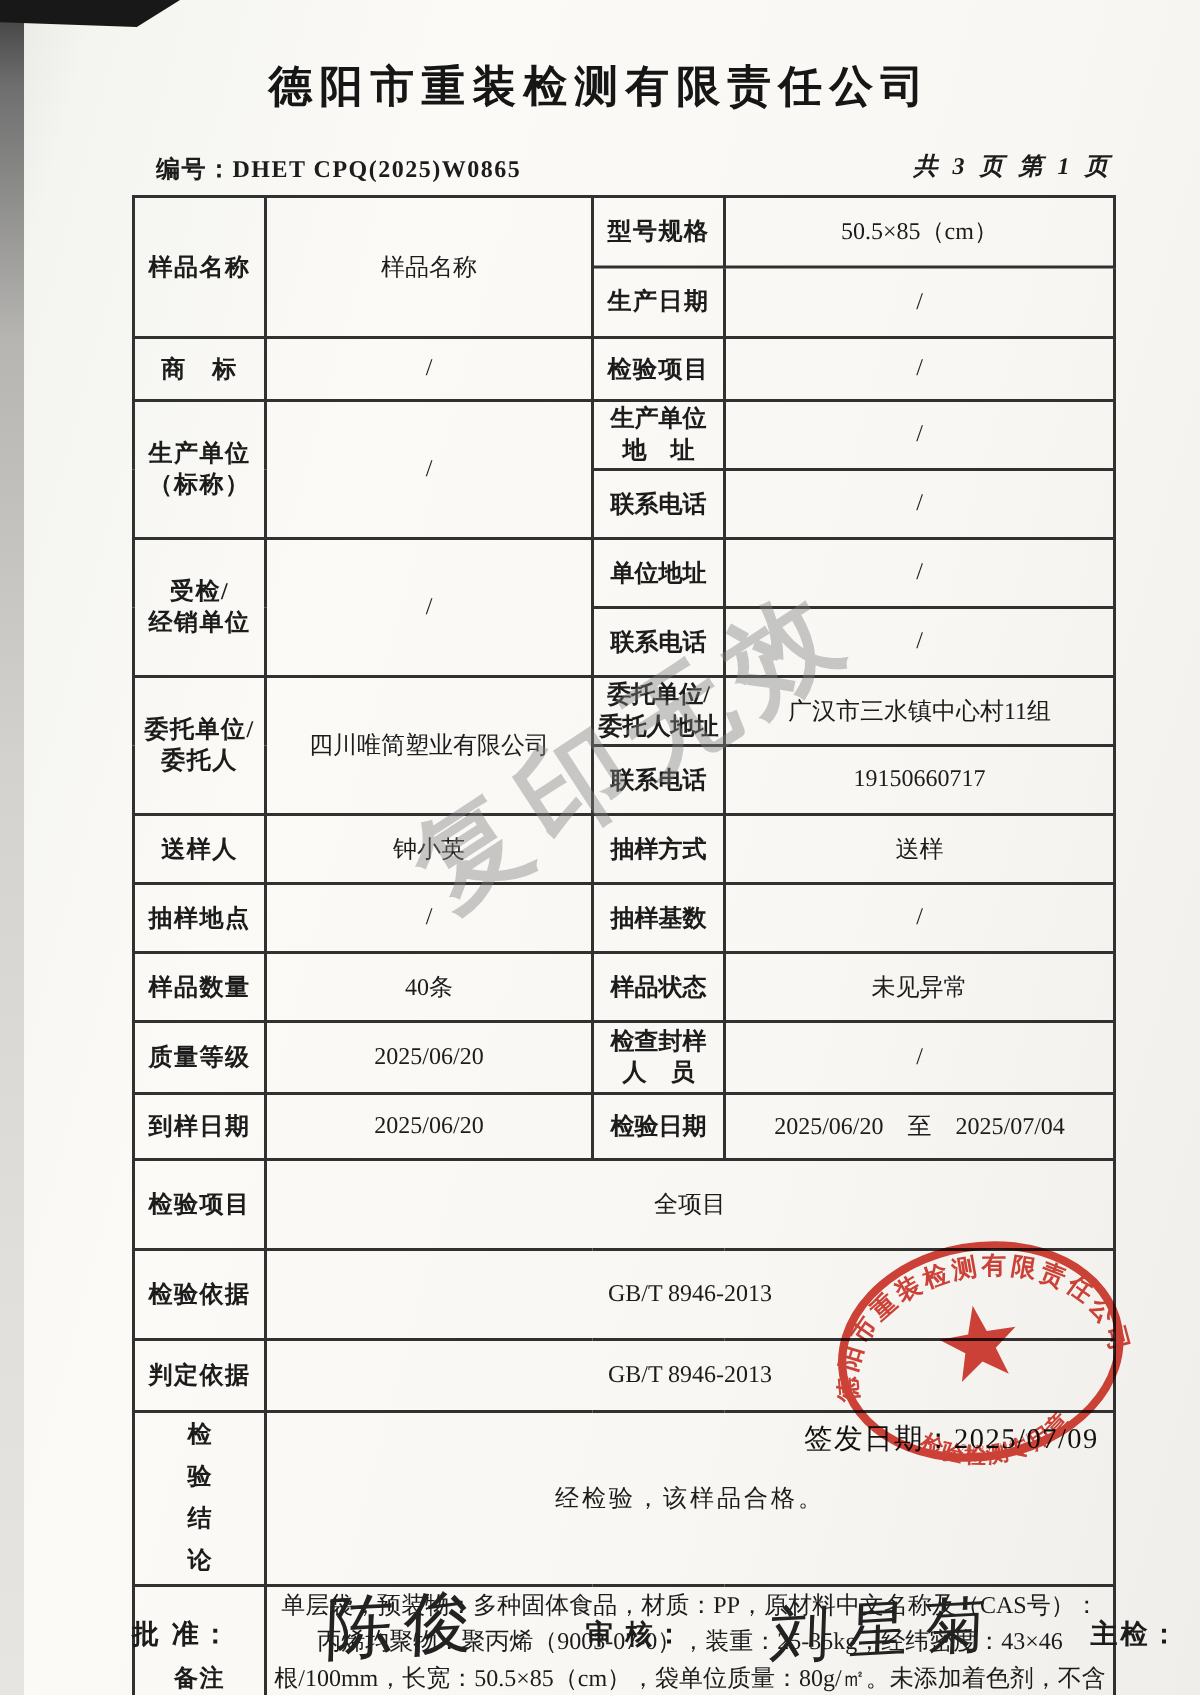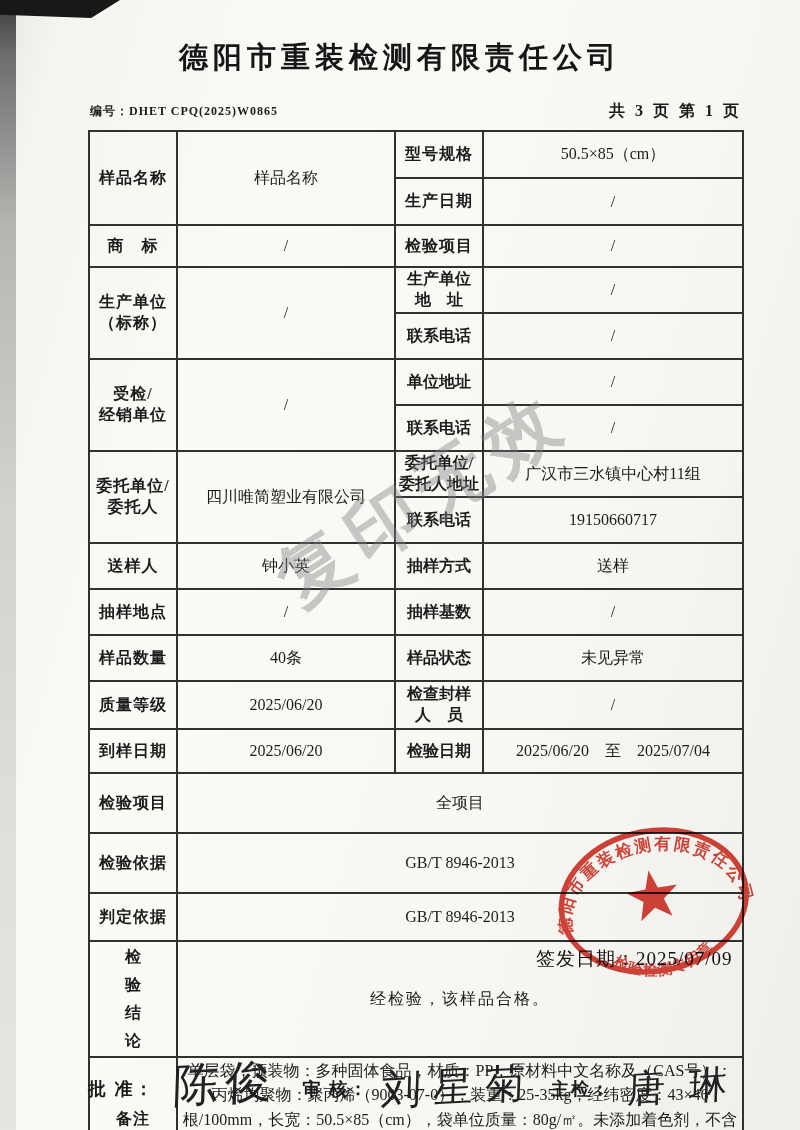--- a/index.html
+++ b/index.html
@@ -19,24 +19,24 @@
   }
   .corner-mark{
     position:absolute;left:0;top:0;width:120px;height:18px;background:#181818;
     clip-path:polygon(0 0,100% 0,76% 100%,0 82%);
   }
   .title{
     position:absolute;left:0;top:38px;width:800px;text-align:center;
     font-size:29px;font-weight:700;letter-spacing:5px;color:#161616;
   }
   .meta-no{
-    position:absolute;left:90px;top:103px;font-size:12px;font-weight:600;letter-spacing:1px;
+    position:absolute;left:104px;top:103px;font-size:16px;font-weight:600;letter-spacing:1px;
   }
   .meta-pages{
-    position:absolute;right:58px;top:101px;font-size:16px;font-weight:600;letter-spacing:3px;
+    position:absolute;right:58px;top:101px;font-size:16px;font-weight:600;letter-spacing:3px;font-style:italic;
   }
   table.report{
     position:absolute;left:88px;top:130px;width:654px;
     border-collapse:collapse;table-layout:fixed;
     z-index:1;
   }
   table.report td{
     border:2px solid #313131;
     text-align:center;vertical-align:middle;
     white-space:pre-line;
@@ -74,21 +74,21 @@
     position:absolute;left:536px;top:946px;z-index:2;
     font-size:19px;letter-spacing:1px;color:#111;
   }
   .stamp{
     position:absolute;left:554px;top:826px;z-index:4;
     transform:rotate(-10deg);
     opacity:0.88;mix-blend-mode:multiply;
   }
   .footer{
     position:absolute;left:88px;top:1056px;width:672px;height:66px;z-index:2;
-    display:flex;align-items:center;
+    display:flex;align-items:center;gap:44px;
   }
   .footer .flabel{font-size:18px;font-weight:700;letter-spacing:2px;white-space:nowrap;}
   .sig{
     font-family:cursive;color:#222;white-space:nowrap;
     transform:rotate(-3deg) skewX(-5deg);display:inline-block;
   }
   .sig-approve{font-size:46px;letter-spacing:6px;margin:0 26px 10px 18px;}
   .sig-review{font-size:40px;letter-spacing:12px;margin:0 14px 6px 12px;}
   .sig-chief{font-size:38px;letter-spacing:24px;margin:0 0 6px 16px;}
 </style>

